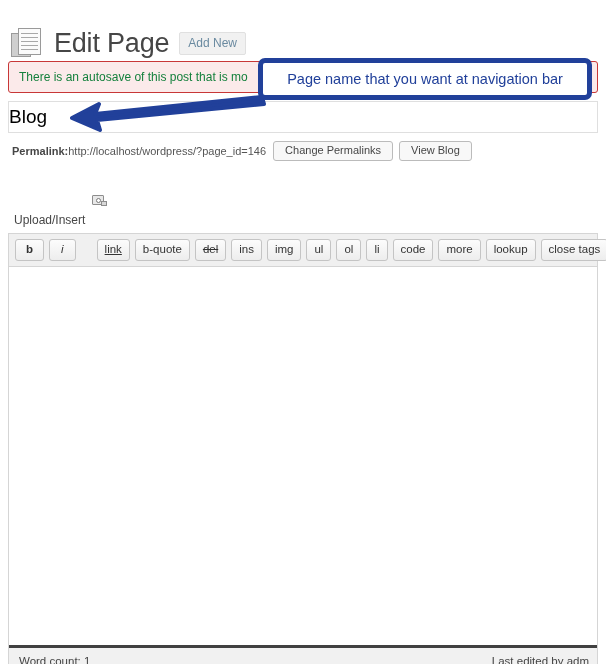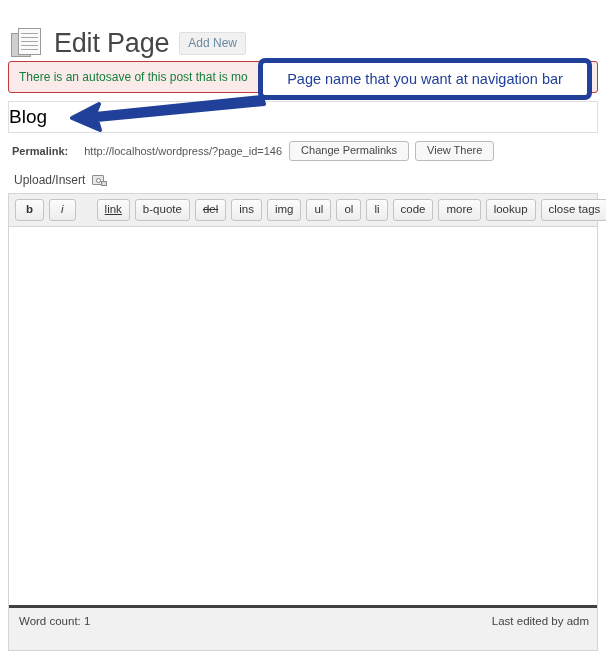--- a/index.html
+++ b/index.html
@@ -120,21 +120,21 @@
     display: flex;
     align-items: center;
     padding: 8px 8px 0 12px;
     font-size: 11px;
     color: #666666;
     white-space: nowrap;
   }
   .permalink-label {
     font-weight: bold;
     color: #464646;
-    margin-right: 16px;
+    margin-right: 0;
   }
   .permalink-url {
     color: #555555;
     margin-right: 7px;
   }
   .pill-btn {
     display: inline-block;
     border: 1px solid #bbbbbb;
     border-radius: 3px;
     background: #f8f8f8;
@@ -147,21 +147,21 @@
   }
 
   
   .upload-row {
     display: flex;
     align-items: center;
     padding: 12px 0 6px 14px;
     font-size: 12px;
     color: #464646;
   }
-  .upload-label { margin-right: 7px; }
+  .upload-label { margin-right: 7px; margin-top: 40px; }
   .media-icon {
     width: 16px;
     height: 14px;
     position: relative;
     display: inline-block;
   }
   .media-icon .mbody {
     position: absolute;
     left: 0; top: 2px;
     width: 12px; height: 10px;
@@ -302,21 +302,21 @@
 </div>
 
 <div class="title-wrap">
   <input class="title-input" type="text" value="Blog" style="">
 </div>
 
 <div class="permalink-row">
   <span class="permalink-label">Permalink:</span>
   <span class="permalink-url">http://localhost/wordpress/?page_id=146</span>
   <span class="pill-btn">Change Permalinks</span>
-  <span class="pill-btn">View There</span>
+  <span class="pill-btn">View Blog</span>
 </div>
 
 <div class="upload-row">
   <span class="upload-label">Upload/Insert</span>
   <span class="media-icon">
     <span class="mbody"></span>
     <span class="mlens"></span>
     <span class="mnub"></span>
   </span>
 </div>

